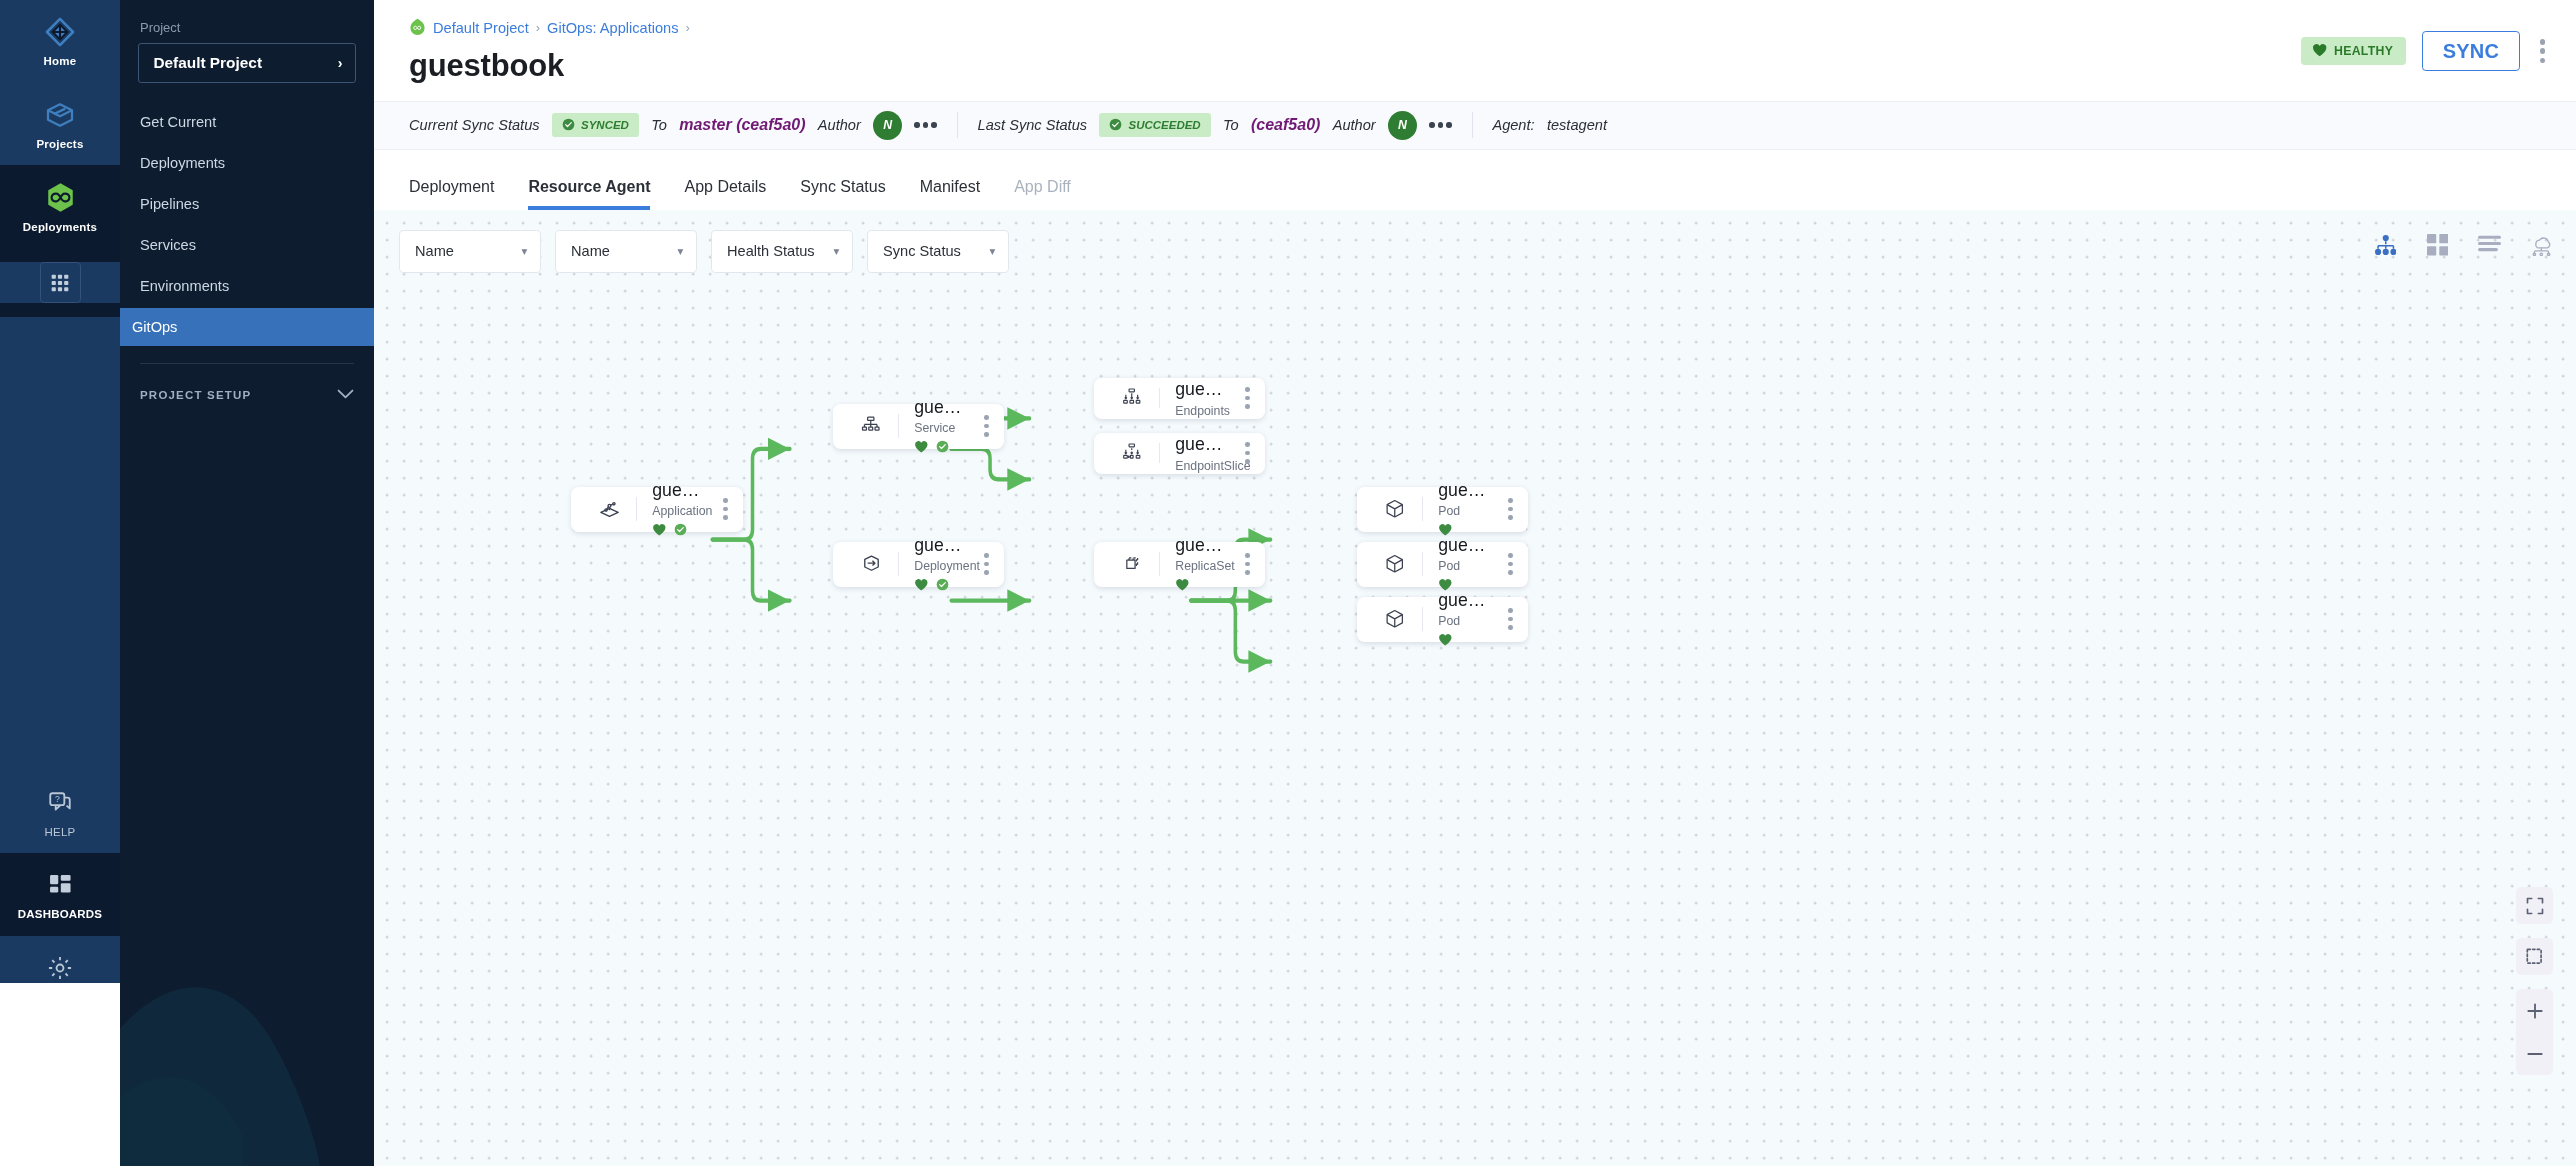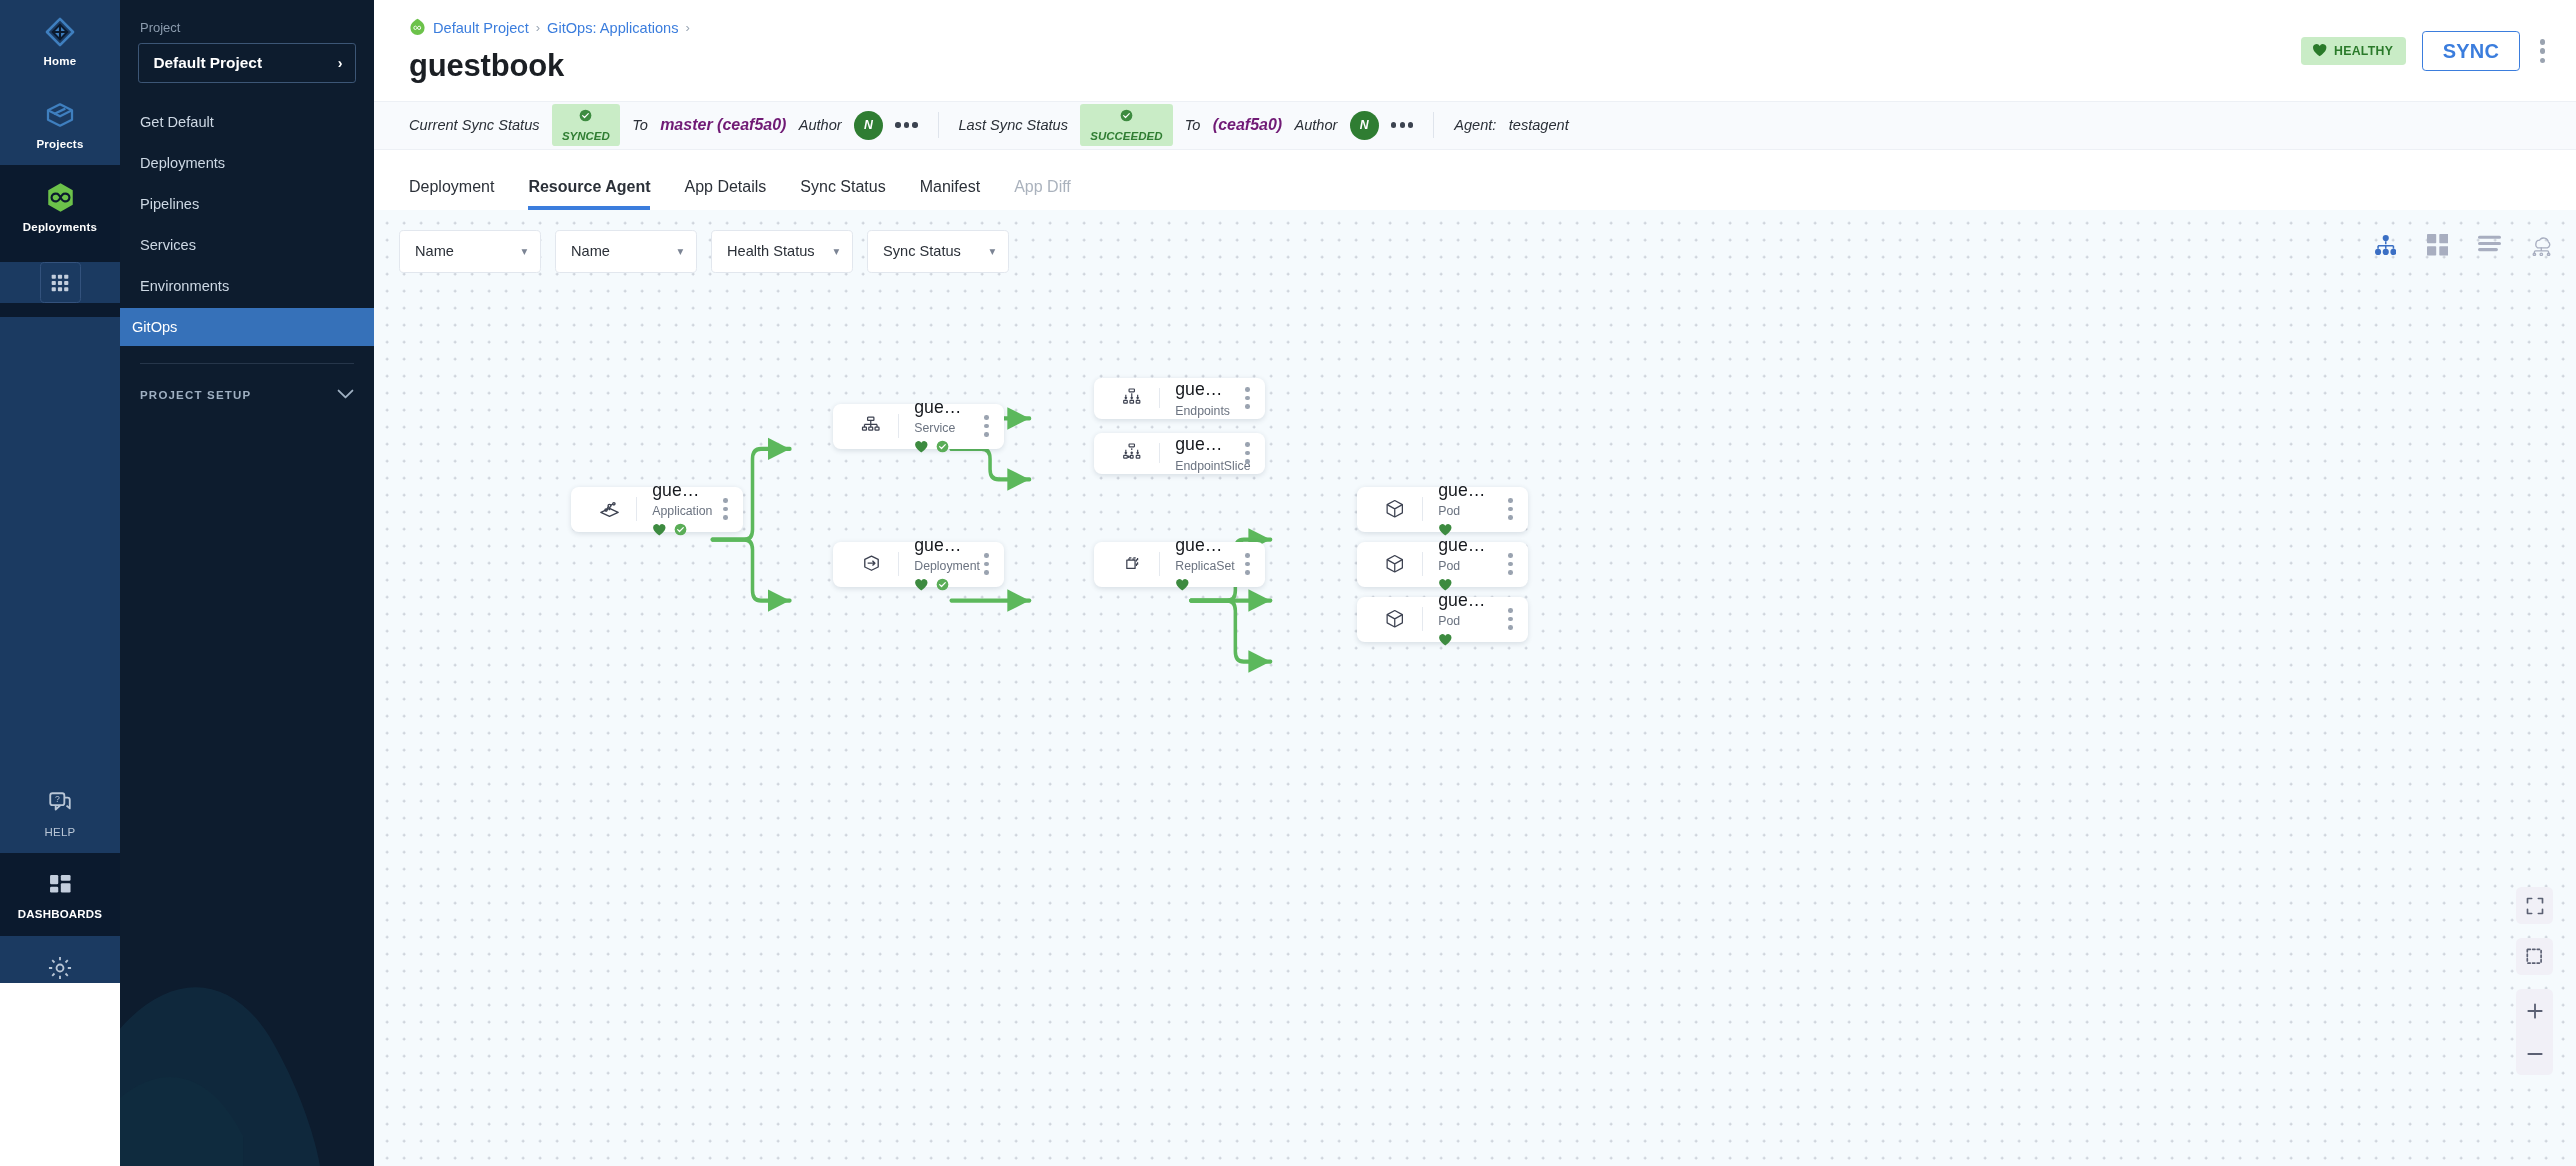--- a/index.html
+++ b/index.html
@@ -87,21 +87,21 @@
   
   .statusbar {
     margin-top: 17px; height: 49px; background: #f8fafd; border-top: 0.8px solid #edf0f5;
     border-bottom: 0.8px solid #edf0f5; display: flex; align-items: center;
     padding: 0 35px; gap: 0; font-size: 14.6px; color: #2b3038;
   }
   .st-seg { display: flex; align-items: center; gap: 12.3px; font-style: italic; }
   .st-sep { width: 0.8px; height: 26px; background: #dfe4ec; margin: 0 20px; }
   .pill-sm {
     display: inline-flex; align-items: center; gap: 6.1px; background: #c9ecc6;
-    color: #2f7d32; border-radius: 3.1px; padding: 4.6px 10px; font-size: 11.5px; font-weight: 700; flex-direction: column;
+    color: #2f7d32; border-radius: 3.1px; padding: 4.6px 10px; font-size: 11.5px; font-weight: 700;
   }
   .link-b { color: #701a75; font-weight: 700; cursor: pointer; font-size: 16px; }
   .avatar {
     width: 29px; height: 29px; border-radius: 50%; background: #2f7d32; color: #fff;
     font-size: 12.3px; display: flex; align-items: center; justify-content: center; font-weight: 600;
   }
   .dots3 { display: flex; gap: 3.1px; cursor: pointer; }
   .dots3 i { width: 5.4px; height: 5.4px; border-radius: 50%; background: #3c4350; }
 
   
@@ -263,21 +263,21 @@
       <path d="M0 470 C 60 420 120 440 160 520 L160 560 L0 560Z" fill="#0f2c3e" opacity=".7"></path>
     </svg>
     <div class="side-inner">
       <div class="side-label">Project</div>
       <div class="proj-btn">
         <span>Default Project</span>
         <span class="chev">›</span>
       </div>
       <div class="side-nav">
         <div class="side-item">
-            <span>Get Default</span>
+            <span>Get Current</span>
           </div>
         <div class="side-item">
             <span>Deployments</span>
           </div>
         <div class="side-item">
             <span>Pipelines</span>
           </div>
         <div class="side-item">
             <span>Services</span>
           </div>

